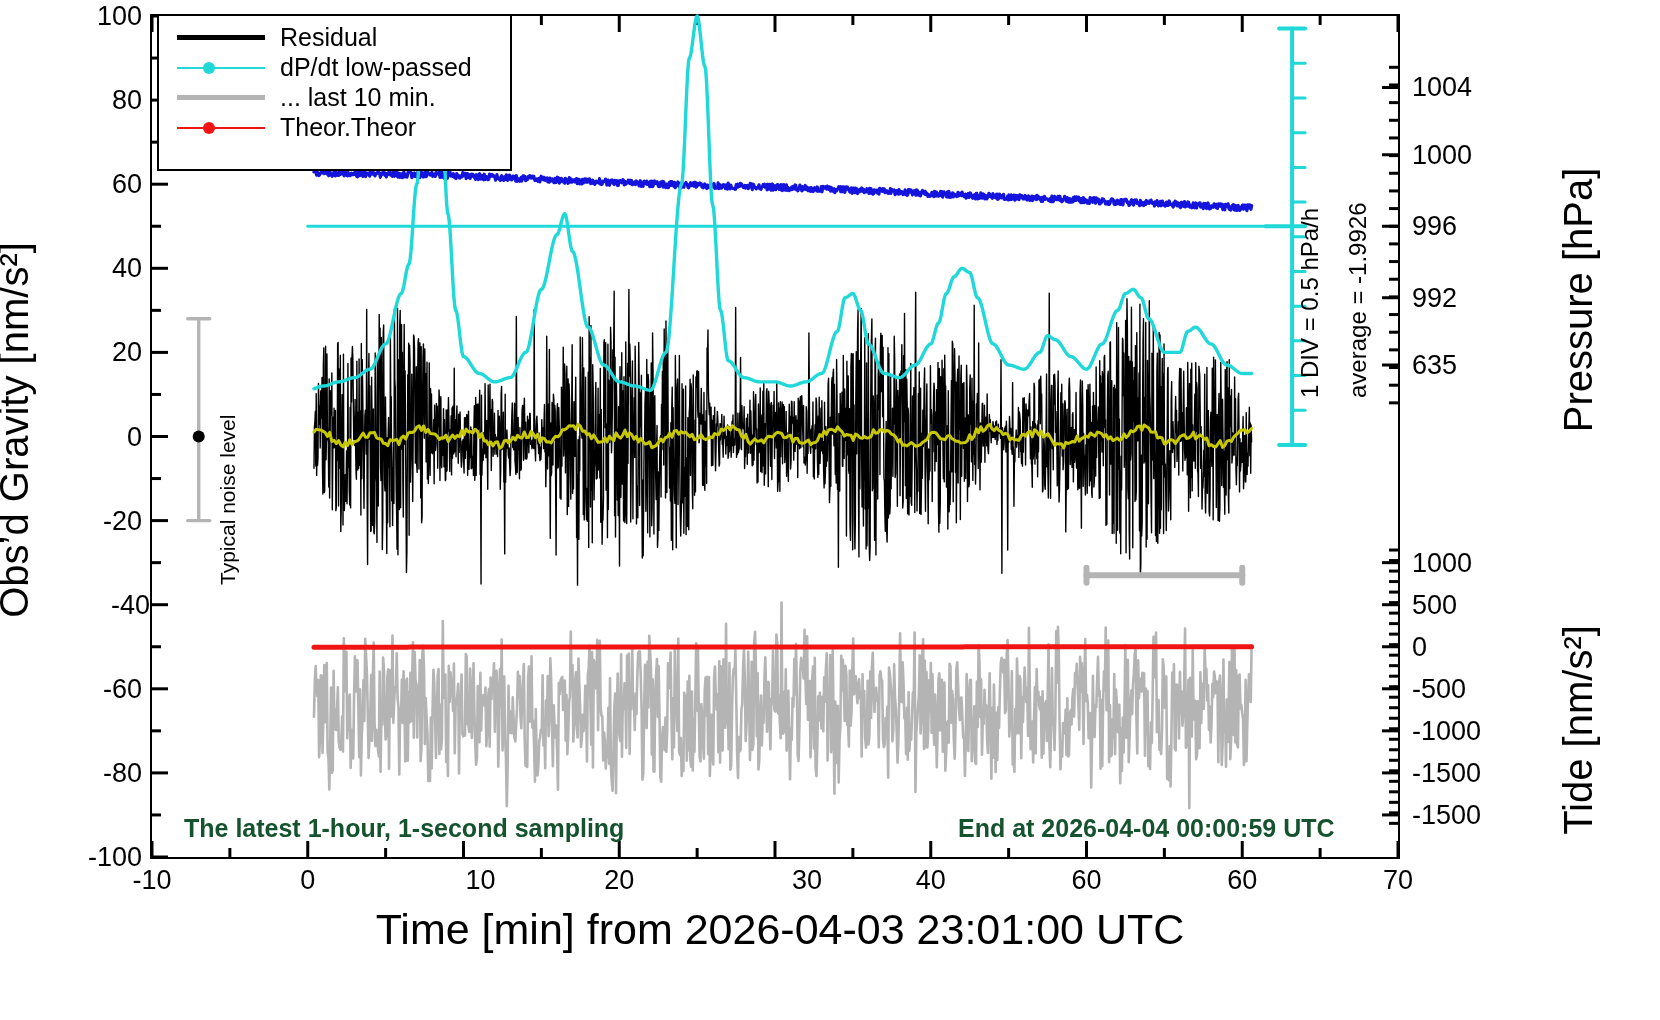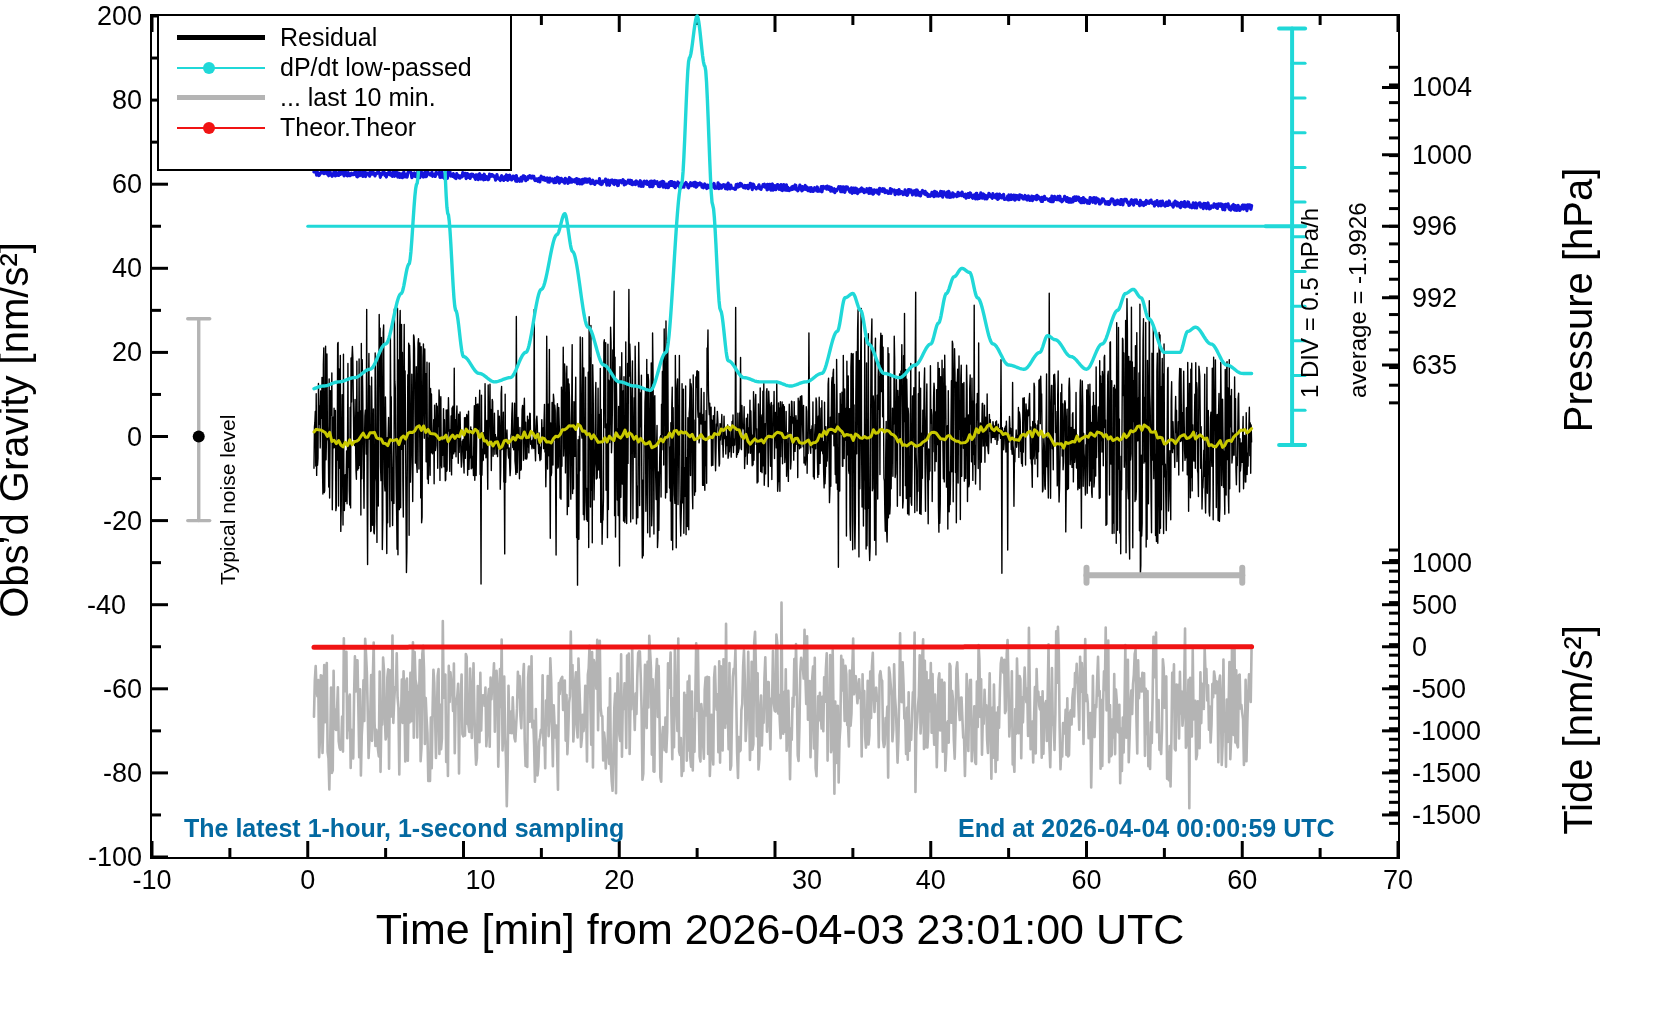--- a/index.html
+++ b/index.html
@@ -35,21 +35,21 @@
   .leg-row{display:flex;align-items:center;height:29px;margin-top:1px;}
   .leg-key{width:95px;flex:0 0 95px;display:flex;align-items:center;justify-content:center;
            position:relative;margin-left:14px;}
   .leg-line{width:88px;height:3px;background:#000;}
   .leg-line.thin{height:2px;}
   .leg-line.thick{height:5px;}
   .leg-dot{position:absolute;left:30px;width:12px;height:12px;border-radius:50%;}
   .leg-label{font-size:25px;color:#000;margin-left:12px;white-space:nowrap;}
 
   
-  .annot{position:absolute;font-size:25px;font-weight:bold;color:#0369a1;white-space:nowrap;}
+  .annot{position:absolute;font-size:25px;font-weight:bold;color:#14532d;white-space:nowrap;}
   #annot-left{left:184px;top:814px;}
   #annot-right{left:958px;top:814px;}
 
   .vannot{position:absolute;font-size:24px;color:#000;white-space:nowrap;
           transform-origin:0 0;transform:rotate(-90deg);}
   #vannot-div{left:1296px;top:398px;}
   #vannot-avg{left:1344px;top:398px;}
   #noise-label{position:absolute;left:216px;top:585px;font-size:21px;color:#000;
                white-space:nowrap;transform-origin:0 0;transform:rotate(-90deg);}
 </style>
@@ -204,28 +204,28 @@
         <path d="M161.98 155.93 L162.65 154.82 L163.32 154.24 L163.99 156.36 L164.66 159.01 L165.33 156.57 L166.00 156.67 L166.67 159.50 L167.34 159.19 L168.01 157.72 L168.68 157.32 L169.35 156.11 L170.02 156.89 L170.69 156.86 L171.36 154.54 L172.03 157.70 L172.70 154.58 L173.37 157.12 L174.04 154.51 L174.71 157.66 L175.38 158.08 L176.05 155.49 L176.72 159.78 L177.39 156.53 L178.06 155.62 L178.74 159.03 L179.41 158.34 L180.08 160.23 L180.75 157.83 L181.42 159.03 L182.09 155.06 L182.76 156.97 L183.43 159.96 L184.10 156.35 L184.77 159.28 L185.44 159.19 L186.11 157.03 L186.78 159.47 L187.45 154.56 L188.12 155.42 L188.79 158.31 L189.46 157.00 L190.13 157.02 L190.80 156.01 L191.47 158.28 L192.14 159.78 L192.81 157.75 L193.48 155.82 L194.15 158.78 L194.82 159.61 L195.49 159.91 L196.16 156.65 L196.83 158.52 L197.50 159.69 L198.17 159.70 L198.84 157.62 L199.51 157.22 L200.18 158.73 L200.85 158.71 L201.52 158.63 L202.19 157.00 L202.86 158.33 L203.53 154.61 L204.20 157.59 L204.87 160.74 L205.54 160.84 L206.21 156.74 L206.88 158.15 L207.55 159.69 L208.22 155.00 L208.89 157.82 L209.56 159.16 L210.23 157.26 L210.90 160.33 L211.58 155.47 L212.25 158.41 L212.92 154.97 L213.59 160.53 L214.26 158.15 L214.93 157.62 L215.60 157.17 L216.27 157.82 L216.94 158.67 L217.61 160.19 L218.28 155.01 L218.95 156.21 L219.62 158.08 L220.29 158.13 L220.96 155.74 L221.63 157.52 L222.30 157.13 L222.97 159.84 L223.64 158.06 L224.31 157.95 L224.98 156.75 L225.65 157.01 L226.32 155.17 L226.99 156.36 L227.66 157.41 L228.33 161.33 L229.00 157.73 L229.67 158.83 L230.34 157.97 L231.01 155.85 L231.68 157.77 L232.35 156.35 L233.02 159.43 L233.69 157.61 L234.36 161.05 L235.03 157.62 L235.70 158.60 L236.37 157.70 L237.04 155.50 L237.71 156.02 L238.38 159.01 L239.05 157.46 L239.72 159.00 L240.39 160.36 L241.06 155.75 L241.73 158.28 L242.40 160.30 L243.07 158.77 L243.74 156.38 L244.42 156.78 L245.09 156.62 L245.76 161.02 L246.43 159.70 L247.10 157.23 L247.77 161.37 L248.44 160.51 L249.11 157.89 L249.78 161.49 L250.45 161.63 L251.12 157.92 L251.79 156.06 L252.46 157.94 L253.13 160.87 L253.80 160.30 L254.47 158.44 L255.14 161.09 L255.81 156.89 L256.48 155.69 L257.15 155.87 L257.82 156.03 L258.49 155.86 L259.16 156.72 L259.83 161.58 L260.50 160.42 L261.17 157.78 L261.84 158.96 L262.51 156.96 L263.18 160.46 L263.85 160.50 L264.52 160.91 L265.19 160.90 L265.86 155.46 L266.53 158.54 L267.20 157.63 L267.87 161.62 L268.54 159.00 L269.21 155.54 L269.88 157.26 L270.55 159.29 L271.22 161.03 L271.89 157.22 L272.56 160.69 L273.23 156.11 L273.90 160.71 L274.57 160.31 L275.24 156.81 L275.91 156.04 L276.58 157.61 L277.26 158.14 L277.93 158.78 L278.60 159.12 L279.27 157.50 L279.94 156.16 L280.61 160.32 L281.28 158.94 L281.95 159.22 L282.62 158.28 L283.29 160.46 L283.96 156.51 L284.63 156.50 L285.30 157.91 L285.97 157.42 L286.64 158.10 L287.31 156.31 L287.98 161.41 L288.65 156.85 L289.32 161.20 L289.99 156.17 L290.66 161.09 L291.33 160.82 L292.00 161.96 L292.67 160.40 L293.34 157.16 L294.01 160.23 L294.68 159.79 L295.35 162.25 L296.02 156.21 L296.69 157.80 L297.36 158.21 L298.03 156.11 L298.70 160.04 L299.37 158.82 L300.04 159.53 L300.71 160.42 L301.38 157.64 L302.05 159.80 L302.72 161.83 L303.39 160.87 L304.06 162.49 L304.73 157.64 L305.40 159.05 L306.07 159.41 L306.74 159.76 L307.41 161.96 L308.08 162.09 L308.75 159.98 L309.42 160.19 L310.10 160.71 L310.77 156.63 L311.44 159.72 L312.11 158.90 L312.78 157.44 L313.45 157.46 L314.12 162.64 L314.79 161.27 L315.46 157.59 L316.13 158.17 L316.80 161.41 L317.47 159.20 L318.14 162.43 L318.81 158.48 L319.48 158.15 L320.15 160.24 L320.82 158.35 L321.49 159.19 L322.16 160.19 L322.83 162.07 L323.50 163.32 L324.17 158.76 L324.84 161.69 L325.51 159.07 L326.18 163.55 L326.85 158.44 L327.52 157.70 L328.19 158.80 L328.86 163.13 L329.53 162.46 L330.20 160.41 L330.87 159.38 L331.54 163.88 L332.21 158.23 L332.88 160.12 L333.55 163.44 L334.22 162.63 L334.89 160.76 L335.56 161.53 L336.23 163.72 L336.90 162.86 L337.57 158.08 L338.24 159.06 L338.91 160.35 L339.58 158.56 L340.25 158.48 L340.92 159.65 L341.59 160.66 L342.26 159.91 L342.94 160.65 L343.61 164.13 L344.28 161.53 L344.95 158.65 L345.62 162.38 L346.29 161.98 L346.96 163.04 L347.63 162.76 L348.30 164.56 L348.97 160.97 L349.64 159.67 L350.31 163.34 L350.98 162.93 L351.65 164.45 L352.32 160.95 L352.99 160.44 L353.66 163.38 L354.33 158.93 L355.00 159.64 L355.67 164.34 L356.34 159.68 L357.01 160.34 L357.68 159.09 L358.35 163.22 L359.02 162.78 L359.69 163.91 L360.36 162.09 L361.03 160.02 L361.70 160.97 L362.37 162.76 L363.04 160.37 L363.71 165.15 L364.38 159.67 L365.05 165.30 L365.72 162.63 L366.39 162.76 L367.06 164.51 L367.73 165.30 L368.40 164.76 L369.07 161.33 L369.74 165.08 L370.41 161.79 L371.08 159.92 L371.75 159.96 L372.42 162.61 L373.09 160.58 L373.76 164.70 L374.43 163.27 L375.10 163.51 L375.77 163.20 L376.45 160.39 L377.12 161.56 L377.79 159.77 L378.46 160.03 L379.13 162.12 L379.80 161.73 L380.47 160.26 L381.14 161.96 L381.81 160.32 L382.48 163.49 L383.15 164.55 L383.82 164.32 L384.49 163.00 L385.16 163.34 L385.83 165.24 L386.50 162.47 L387.17 162.29 L387.84 165.92 L388.51 162.15 L389.18 160.26 L389.85 162.09 L390.52 162.15 L391.19 163.76 L391.86 161.28 L392.53 162.89 L393.20 164.34 L393.87 162.36 L394.54 163.04 L395.21 161.90 L395.88 165.98 L396.55 162.68 L397.22 166.19 L397.89 162.04 L398.56 163.90 L399.23 164.98 L399.90 164.99 L400.57 162.99 L401.24 164.03 L401.91 166.72 L402.58 166.17 L403.25 162.49 L403.92 166.53 L404.59 162.78 L405.26 161.23 L405.93 163.17 L406.60 161.92 L407.27 167.04 L407.94 165.49 L408.61 165.75 L409.29 162.38 L409.96 163.03 L410.63 163.95 L411.30 165.96 L411.97 164.25 L412.64 167.22 L413.31 162.27 L413.98 164.52 L414.65 163.52 L415.32 164.35 L415.99 167.30 L416.66 166.42 L417.33 161.57 L418.00 164.72 L418.67 166.04 L419.34 163.07 L420.01 166.14 L420.68 164.81 L421.35 164.05 L422.02 165.08 L422.69 165.76 L423.36 163.50 L424.03 166.09 L424.70 162.53 L425.37 167.75 L426.04 163.32 L426.71 163.29 L427.38 165.62 L428.05 167.81 L428.72 167.29 L429.39 163.97 L430.06 167.88 L430.73 163.27 L431.40 166.87 L432.07 165.32 L432.74 162.76 L433.41 163.00 L434.08 166.21 L434.75 163.12 L435.42 166.16 L436.09 164.54 L436.76 165.92 L437.43 162.79 L438.10 164.42 L438.77 167.75 L439.44 167.05 L440.11 165.95 L440.78 164.21 L441.45 167.33 L442.13 166.06 L442.80 168.40 L443.47 166.17 L444.14 165.19 L444.81 166.51 L445.48 165.78 L446.15 166.09 L446.82 166.86 L447.49 162.66 L448.16 167.98 L448.83 166.33 L449.50 168.54 L450.17 168.09 L450.84 165.19 L451.51 165.83 L452.18 164.99 L452.85 165.42 L453.52 163.12 L454.19 164.81 L454.86 169.06 L455.53 167.15 L456.20 164.10 L456.87 168.29 L457.54 169.22 L458.21 165.87 L458.88 164.49 L459.55 164.84 L460.22 163.92 L460.89 167.01 L461.56 167.82 L462.23 168.49 L462.90 164.43 L463.57 167.51 L464.24 167.48 L464.91 164.74 L465.58 169.58 L466.25 169.52 L466.92 164.83 L467.59 165.31 L468.26 164.64 L468.93 165.09 L469.60 166.76 L470.27 165.11 L470.94 163.75 L471.61 165.14 L472.28 168.84 L472.95 165.33 L473.62 168.21 L474.29 167.67 L474.97 165.83 L475.64 166.18 L476.31 164.20 L476.98 166.89 L477.65 167.32 L478.32 164.19 L478.99 167.86 L479.66 164.52 L480.33 168.74 L481.00 167.84 L481.67 166.81 L482.34 168.13 L483.01 165.94 L483.68 168.55 L484.35 164.95 L485.02 166.28 L485.69 166.76 L486.36 166.23 L487.03 169.91 L487.70 169.32 L488.37 164.73 L489.04 170.37 L489.71 169.27 L490.38 170.06 L491.05 170.32 L491.72 165.65 L492.39 165.18 L493.06 166.65 L493.73 166.99 L494.40 168.05 L495.07 165.22 L495.74 168.32 L496.41 166.48 L497.08 167.96 L497.75 170.71 L498.42 165.35 L499.09 170.46 L499.76 165.17 L500.43 170.74 L501.10 169.94 L501.77 165.88 L502.44 164.82 L503.11 167.44 L503.78 167.53 L504.45 165.97 L505.12 165.65 L505.79 168.03 L506.46 170.41 L507.13 168.88 L507.81 170.51 L508.48 166.15 L509.15 165.80 L509.82 168.84 L510.49 165.34 L511.16 171.08 L511.83 165.89 L512.50 170.71 L513.17 169.13 L513.84 171.51 L514.51 168.13 L515.18 169.40 L515.85 171.63 L516.52 171.46 L517.19 166.70 L517.86 167.83 L518.53 165.60 L519.20 169.37 L519.87 165.50 L520.54 166.78 L521.21 169.05 L521.88 170.33 L522.55 166.45 L523.22 171.75 L523.89 169.95 L524.56 168.95 L525.23 168.56 L525.90 165.97 L526.57 169.59 L527.24 170.72 L527.91 167.39 L528.58 167.28 L529.25 171.78 L529.92 167.23 L530.59 168.15 L531.26 169.73 L531.93 171.21 L532.60 167.77 L533.27 167.57 L533.94 166.53 L534.61 167.91 L535.28 168.19 L535.95 171.20 L536.62 171.80 L537.29 169.58 L537.96 168.66 L538.63 166.67 L539.30 169.68 L539.97 167.72 L540.65 168.72 L541.32 166.89 L541.99 170.16 L542.66 166.26 L543.33 166.28 L544.00 171.21 L544.67 170.77 L545.34 169.46 L546.01 167.44 L546.68 167.91 L547.35 168.77 L548.02 166.97 L548.69 167.77 L549.36 167.93 L550.03 171.23 L550.70 171.01 L551.37 171.83 L552.04 169.48 L552.71 167.97 L553.38 170.04 L554.05 170.56 L554.72 172.48 L555.39 169.19 L556.06 170.73 L556.73 171.67 L557.40 171.05 L558.07 168.65 L558.74 170.28 L559.41 168.05 L560.08 170.45 L560.75 169.04 L561.42 171.15 L562.09 167.46 L562.76 172.30 L563.43 171.29 L564.10 171.79 L564.77 172.18 L565.44 171.54 L566.11 166.83 L566.78 172.66 L567.45 171.45 L568.12 168.80 L568.79 169.95 L569.46 172.23 L570.13 171.13 L570.80 168.89 L571.47 168.58 L572.14 170.21 L572.81 169.09 L573.49 172.61 L574.16 172.59 L574.83 168.54 L575.50 173.07 L576.17 167.11 L576.84 171.62 L577.51 171.40 L578.18 172.82 L578.85 169.16 L579.52 172.09 L580.19 171.80 L580.86 172.46 L581.53 172.26 L582.20 172.62 L582.87 173.30 L583.54 173.20 L584.21 168.51 L584.88 168.95 L585.55 168.08 L586.22 171.03 L586.89 168.75 L587.56 170.29 L588.23 167.33 L588.90 169.98 L589.57 167.93 L590.24 170.01 L590.91 170.42 L591.58 171.63 L592.25 171.62 L592.92 169.47 L593.59 172.06 L594.26 169.69 L594.93 170.80 L595.60 169.35 L596.27 172.60 L596.94 170.18 L597.61 171.13 L598.28 167.32 L598.95 167.82 L599.62 168.59 L600.29 173.56 L600.96 168.14 L601.63 168.59 L602.30 170.55 L602.97 171.45 L603.64 172.19 L604.31 172.83 L604.98 171.50 L605.65 171.19 L606.33 170.64 L607.00 168.78 L607.67 172.70 L608.34 172.46 L609.01 173.42 L609.68 170.86 L610.35 170.94 L611.02 168.69 L611.69 168.63 L612.36 168.27 L613.03 171.14 L613.70 169.93 L614.37 168.96 L615.04 173.91 L615.71 168.32 L616.38 173.21 L617.05 171.25 L617.72 168.42 L618.39 170.49 L619.06 174.16 L619.73 168.93 L620.40 167.96 L621.07 174.22 L621.74 173.06 L622.41 172.84 L623.08 169.69 L623.75 173.75 L624.42 171.60 L625.09 168.86 L625.76 168.65 L626.43 169.05 L627.10 173.29 L627.77 172.62 L628.44 173.52 L629.11 168.69 L629.78 174.32 L630.45 174.56 L631.12 172.37 L631.79 168.63 L632.46 173.84 L633.13 169.98 L633.80 174.17 L634.47 168.85 L635.14 174.31 L635.81 171.35 L636.48 173.35 L637.15 174.53 L637.82 172.75 L638.49 173.92 L639.17 172.58 L639.84 170.84 L640.51 173.40 L641.18 170.31 L641.85 170.92 L642.52 172.89 L643.19 168.98 L643.86 169.42 L644.53 173.84 L645.20 172.58 L645.87 174.74 L646.54 173.57 L647.21 173.05 L647.88 169.01 L648.55 170.99 L649.22 173.15 L649.89 174.85 L650.56 170.64 L651.23 173.88 L651.90 172.44 L652.57 171.26 L653.24 169.52 L653.91 173.49 L654.58 170.71 L655.25 173.70 L655.92 174.63 L656.59 174.75 L657.26 171.81 L657.93 174.99 L658.60 175.28 L659.27 171.64 L659.94 174.79 L660.61 175.41 L661.28 175.32 L661.95 173.66 L662.62 171.69 L663.29 173.04 L663.96 172.17 L664.63 174.79 L665.30 170.98 L665.97 175.35 L666.64 174.04 L667.31 174.50 L667.98 175.16 L668.65 173.47 L669.32 170.54 L669.99 175.77 L670.66 172.04 L671.33 170.47 L672.01 172.08 L672.68 171.92 L673.35 172.20 L674.02 170.59 L674.69 173.15 L675.36 170.15 L676.03 172.39 L676.70 173.44 L677.37 170.90 L678.04 172.08 L678.71 175.22 L679.38 171.47 L680.05 172.79 L680.72 175.17 L681.39 173.18 L682.06 172.73 L682.73 176.56 L683.40 175.03 L684.07 173.78 L684.74 174.69 L685.41 173.05 L686.08 172.58 L686.75 170.70 L687.42 171.06 L688.09 170.70 L688.76 175.73 L689.43 172.45 L690.10 170.87 L690.77 175.73 L691.44 170.89 L692.11 171.22 L692.78 176.31 L693.45 174.13 L694.12 170.91 L694.79 173.12 L695.46 171.11 L696.13 172.41 L696.80 172.65 L697.47 175.42 L698.14 176.13 L698.81 176.02 L699.48 171.89 L700.15 177.40 L700.82 175.15 L701.49 172.05 L702.16 172.86 L702.83 176.67 L703.50 172.14 L704.17 174.65 L704.85 172.82 L705.52 177.58 L706.19 173.83 L706.86 176.06 L707.53 175.89 L708.20 173.09 L708.87 172.71 L709.54 172.00 L710.21 175.30 L710.88 174.02 L711.55 173.24 L712.22 176.69 L712.89 174.22 L713.56 174.50 L714.23 175.91 L714.90 172.70 L715.57 174.79 L716.24 174.81 L716.91 177.40 L717.58 172.29 L718.25 177.16 L718.92 172.65 L719.59 174.14 L720.26 174.75 L720.93 178.11 L721.60 177.63 L722.27 173.84 L722.94 174.40 L723.61 176.20 L724.28 175.82 L724.95 174.09 L725.62 177.09 L726.29 176.45 L726.96 178.11 L727.63 172.25 L728.30 174.93 L728.97 172.92 L729.64 175.07 L730.31 175.38 L730.98 172.68 L731.65 174.72 L732.32 173.00 L732.99 176.63 L733.66 174.52 L734.33 175.10 L735.00 174.91 L735.67 177.13 L736.34 177.40 L737.01 176.36 L737.68 177.15 L738.36 172.70 L739.03 177.32 L739.70 173.41 L740.37 174.55 L741.04 174.70 L741.71 174.97 L742.38 174.04 L743.05 178.63 L743.72 174.99 L744.39 177.53 L745.06 174.51 L745.73 175.64 L746.40 178.10 L747.07 173.51 L747.74 177.88 L748.41 176.99 L749.08 175.59 L749.75 175.50 L750.42 177.02 L751.09 178.59 L751.76 176.41 L752.43 178.04 L753.10 173.82 L753.77 178.56 L754.44 177.77 L755.11 179.29 L755.78 178.59 L756.45 173.71 L757.12 174.33 L757.79 173.68 L758.46 176.21 L759.13 174.03 L759.80 175.60 L760.47 178.91 L761.14 176.26 L761.81 177.69 L762.48 174.72 L763.15 176.22 L763.82 179.19 L764.49 173.97 L765.16 174.11 L765.83 175.48 L766.50 179.09 L767.17 176.74 L767.84 176.51 L768.51 179.89 L769.18 176.87 L769.85 176.13 L770.52 174.39 L771.20 176.83 L771.87 176.21 L772.54 178.02 L773.21 175.41 L773.88 178.69 L774.55 177.04 L775.22 178.10 L775.89 180.41 L776.56 178.48 L777.23 180.16 L777.90 180.29 L778.57 179.91 L779.24 179.63 L779.91 176.44 L780.58 178.57 L781.25 177.03 L781.92 180.63 L782.59 175.30 L783.26 177.44 L783.93 179.74 L784.60 176.05 L785.27 179.90 L785.94 179.67 L786.61 180.10 L787.28 177.70 L787.95 179.18 L788.62 175.41 L789.29 179.86 L789.96 175.57 L790.63 181.12 L791.30 177.91 L791.97 175.86 L792.64 177.64 L793.31 177.50 L793.98 179.23 L794.65 180.78 L795.32 176.01 L795.99 181.11 L796.66 175.34 L797.33 176.61 L798.00 181.43 L798.67 178.61 L799.34 181.00 L800.01 180.44 L800.68 176.86 L801.35 180.83 L802.02 179.17 L802.69 178.26 L803.36 179.42 L804.04 179.10 L804.71 180.58 L805.38 178.74 L806.05 176.26 L806.72 179.82 L807.39 177.36 L808.06 177.34 L808.73 177.30 L809.40 179.61 L810.07 176.00 L810.74 178.69 L811.41 178.65 L812.08 180.66 L812.75 178.43 L813.42 178.12 L814.09 182.18 L814.76 181.17 L815.43 180.16 L816.10 177.53 L816.77 181.44 L817.44 180.54 L818.11 176.87 L818.78 177.46 L819.45 180.60 L820.12 181.44 L820.79 182.28 L821.46 179.79 L822.13 178.84 L822.80 181.37 L823.47 182.77 L824.14 177.44 L824.81 177.38 L825.48 182.84 L826.15 179.41 L826.82 181.28 L827.49 182.36 L828.16 180.35 L828.83 176.81 L829.50 181.85 L830.17 182.17 L830.84 181.47 L831.51 177.98 L832.18 181.21 L832.85 182.73 L833.52 179.31 L834.19 180.16 L834.86 182.95 L835.53 181.42 L836.20 180.98 L836.88 177.40 L837.55 178.17 L838.22 179.21 L838.89 180.93 L839.56 180.33 L840.23 182.37 L840.90 177.69 L841.57 180.67 L842.24 180.22 L842.91 181.42 L843.58 181.74 L844.25 178.29 L844.92 178.19 L845.59 183.39 L846.26 182.97 L846.93 182.22 L847.60 178.15 L848.27 180.87 L848.94 179.47 L849.61 181.86 L850.28 179.30 L850.95 179.55 L851.62 178.34 L852.29 183.34 L852.96 183.40 L853.63 182.79 L854.30 183.14 L854.97 183.01 L855.64 180.14 L856.31 183.91 L856.98 178.98 L857.65 183.71 L858.32 179.31 L858.99 178.97 L859.66 183.40 L860.33 180.23 L861.00 180.79 L861.67 179.10 L862.34 183.64 L863.01 184.13 L863.68 179.27 L864.35 181.70 L865.02 182.85 L865.69 179.71 L866.36 179.83 L867.03 183.58 L867.70 178.94 L868.37 179.06 L869.04 179.64 L869.72 179.51 L870.39 182.05 L871.06 182.89 L871.73 183.04 L872.40 182.03 L873.07 179.48 L873.74 180.24 L874.41 183.32 L875.08 183.95 L875.75 182.35 L876.42 179.97 L877.09 181.76 L877.76 184.48 L878.43 184.06 L879.10 183.17 L879.77 180.17 L880.44 184.56 L881.11 180.56 L881.78 180.82 L882.45 182.90 L883.12 181.13 L883.79 180.31 L884.46 183.66 L885.13 179.26 L885.80 182.27 L886.47 180.45 L887.14 182.46 L887.81 183.34 L888.48 181.82 L889.15 185.26 L889.82 181.35 L890.49 185.40 L891.16 181.38 L891.83 183.52 L892.50 180.27 L893.17 183.36 L893.84 182.62 L894.51 182.99 L895.18 182.89 L895.85 183.24 L896.52 184.33 L897.19 183.90 L897.86 185.13 L898.53 182.39 L899.20 185.65 L899.87 180.13 L900.54 185.72 L901.21 185.57 L901.88 182.95 L902.56 180.42 L903.23 183.42 L903.90 182.13 L904.57 183.72 L905.24 183.77 L905.91 180.45 L906.58 181.94 L907.25 183.92 L907.92 180.21 L908.59 184.87 L909.26 184.66 L909.93 185.75 L910.60 183.59 L911.27 184.34 L911.94 183.03 L912.61 180.33 L913.28 181.53 L913.95 181.74 L914.62 185.37 L915.29 181.68 L915.96 182.61 L916.63 186.12 L917.30 184.25 L917.97 182.68 L918.64 186.11 L919.31 183.36 L919.98 186.03 L920.65 185.96 L921.32 181.73 L921.99 184.98 L922.66 180.89 L923.33 183.28 L924.00 184.34 L924.67 180.76 L925.34 183.73 L926.01 182.84 L926.68 181.22 L927.35 185.06 L928.02 184.59 L928.69 186.52 L929.36 182.56 L930.03 186.74 L930.70 186.35 L931.37 181.65 L932.04 186.63 L932.71 183.19 L933.38 184.10 L934.05 185.10 L934.72 184.29 L935.40 187.11 L936.07 185.01 L936.74 186.55 L937.41 187.42 L938.08 181.57 L938.75 183.06 L939.42 183.23 L940.09 182.16 L940.76 186.32 L941.43 184.41 L942.10 181.59 L942.77 184.05 L943.44 187.22 L944.11 181.92 L944.78 184.52 L945.45 185.44 L946.12 182.98 L946.79 183.93 L947.46 187.91 L948.13 187.93 L948.80 186.06 L949.47 186.57 L950.14 182.97 L950.81 182.94 L951.48 183.27 L952.15 185.19 L952.82 185.11 L953.49 187.91 L954.16 185.83 L954.83 186.53 L955.50 188.03 L956.17 185.59 L956.84 188.43 L957.51 188.20 L958.18 186.58 L958.85 184.08 L959.52 182.98 L960.19 184.68 L960.86 183.12 L961.53 185.28 L962.20 188.26 L962.87 188.54 L963.54 185.15 L964.21 188.10 L964.88 185.93 L965.55 184.13 L966.22 187.78 L966.89 187.22 L967.56 185.70 L968.24 188.48 L968.91 183.54 L969.58 183.68 L970.25 187.35 L970.92 188.75 L971.59 183.78 L972.26 183.71 L972.93 183.26 L973.60 184.03 L974.27 183.46 L974.94 186.19 L975.61 186.85 L976.28 186.31 L976.95 189.35 L977.62 189.06 L978.29 187.99 L978.96 184.70 L979.63 183.72 L980.30 186.49 L980.97 187.61 L981.64 189.06 L982.31 184.30 L982.98 183.98 L983.65 184.36 L984.32 183.90 L984.99 187.36 L985.66 187.53 L986.33 186.59 L987.00 187.54 L987.67 189.66 L988.34 184.42 L989.01 188.89 L989.68 187.41 L990.35 186.36 L991.02 188.58 L991.69 189.46 L992.36 187.49 L993.03 185.97 L993.70 188.39 L994.37 184.49 L995.04 186.18 L995.71 187.01 L996.38 186.30 L997.05 187.37 L997.72 184.82 L998.39 185.66 L999.06 184.09 L999.73 186.90 L1000.40 187.17 L1001.08 187.47 L1001.75 186.53 L1002.42 190.03 L1003.09 185.99 L1003.76 188.42 L1004.43 187.42 L1005.10 184.51 L1005.77 188.49 L1006.44 189.74 L1007.11 188.85 L1007.78 189.03 L1008.45 185.33 L1009.12 189.78 L1009.79 189.30 L1010.46 185.13 L1011.13 187.37 L1011.80 189.03 L1012.47 188.10 L1013.14 190.18 L1013.81 187.79 L1014.48 186.08 L1015.15 189.35 L1015.82 186.56 L1016.49 189.25 L1017.16 184.96 L1017.83 186.52 L1018.50 188.63 L1019.17 188.65 L1019.84 188.59 L1020.51 189.68 L1021.18 190.96 L1021.85 186.51 L1022.52 189.10 L1023.19 185.05 L1023.86 187.81 L1024.53 185.99 L1025.20 189.88 L1025.87 186.76 L1026.54 187.34 L1027.21 188.88 L1027.88 191.15 L1028.55 191.53 L1029.22 186.41 L1029.89 188.03 L1030.56 189.74 L1031.23 186.61 L1031.90 190.39 L1032.57 185.70 L1033.24 191.01 L1033.92 189.12 L1034.59 190.19 L1035.26 190.09 L1035.93 185.97 L1036.60 186.24 L1037.27 190.48 L1037.94 191.10 L1038.61 189.26 L1039.28 190.93 L1039.95 191.76 L1040.62 190.50 L1041.29 186.85 L1041.96 191.23 L1042.63 191.78 L1043.30 189.80 L1043.97 187.00 L1044.64 191.99 L1045.31 188.06 L1045.98 189.02 L1046.65 188.65 L1047.32 187.11 L1047.99 186.85 L1048.66 191.11 L1049.33 188.25 L1050.00 188.47 L1050.67 190.95 L1051.34 192.53 L1052.01 187.30 L1052.68 190.71 L1053.35 187.51 L1054.02 189.56 L1054.69 192.55 L1055.36 188.63 L1056.03 186.95 L1056.70 190.40 L1057.37 192.89 L1058.04 192.38 L1058.71 192.34 L1059.38 189.76 L1060.05 190.32 L1060.72 190.33 L1061.39 191.28 L1062.06 187.88 L1062.73 190.07 L1063.40 190.75 L1064.07 191.59 L1064.74 188.29 L1065.41 192.49 L1066.08 188.03 L1066.76 187.89 L1067.43 190.15 L1068.10 189.68 L1068.77 187.81 L1069.44 190.62 L1070.11 188.34 L1070.78 193.59 L1071.45 190.47 L1072.12 189.00 L1072.79 193.89 L1073.46 188.34 L1074.13 188.23 L1074.80 188.79 L1075.47 190.28 L1076.14 187.89 L1076.81 192.24 L1077.48 193.29 L1078.15 192.62 L1078.82 194.02 L1079.49 190.39 L1080.16 189.52 L1080.83 189.72 L1081.50 188.54 L1082.17 193.83 L1082.84 194.15 L1083.51 189.57 L1084.18 191.21 L1084.85 194.48 L1085.52 190.97 L1086.19 189.38 L1086.86 192.45 L1087.53 194.44 L1088.20 193.91 L1088.87 192.78 L1089.54 190.89 L1090.21 189.55 L1090.88 189.00 L1091.55 193.16 L1092.22 192.19 L1092.89 189.04 L1093.56 192.16 L1094.23 192.27 L1094.90 194.67 L1095.57 188.89 L1096.24 192.18 L1096.91 188.78 L1097.58 190.74 L1098.25 189.09 L1098.92 193.27 L1099.60 189.59" fill="none" stroke="#1414dc" stroke-width="3.2" stroke-linejoin="round" stroke-linecap="round"></path>
         <path d="M161.98 372.76 L162.76 372.46 L163.54 372.14 L164.33 371.82 L165.11 371.52 L165.89 371.22 L166.67 370.94 L167.45 370.69 L168.24 370.47 L169.02 370.29 L169.80 370.15 L170.58 370.07 L171.36 370.04 L172.15 370.01 L172.93 369.92 L173.71 369.77 L174.49 369.59 L175.27 369.37 L176.06 369.11 L176.84 368.83 L177.62 368.53 L178.40 368.22 L179.18 367.91 L179.97 367.59 L180.75 367.28 L181.53 366.99 L182.31 366.71 L183.09 366.47 L183.88 366.25 L184.66 366.07 L185.44 365.94 L186.22 365.86 L187.00 365.83 L187.79 365.80 L188.57 365.70 L189.35 365.56 L190.13 365.37 L190.91 365.14 L191.70 364.88 L192.48 364.60 L193.26 364.30 L194.04 363.99 L194.82 363.68 L195.61 363.36 L196.39 363.05 L197.17 362.76 L197.95 362.49 L198.73 362.24 L199.52 362.03 L200.30 361.85 L201.08 361.73 L201.86 361.65 L202.64 361.63 L203.43 361.54 L204.21 361.34 L204.99 361.04 L205.77 360.66 L206.55 360.20 L207.34 359.68 L208.12 359.12 L208.90 358.52 L209.68 357.89 L210.46 357.26 L211.25 356.63 L212.03 356.02 L212.81 355.44 L213.59 354.89 L214.37 354.40 L215.16 353.98 L215.94 353.64 L216.72 353.39 L217.50 353.25 L218.28 353.20 L219.07 352.91 L219.85 352.29 L220.63 351.37 L221.41 350.20 L222.19 348.81 L222.98 347.25 L223.76 345.54 L224.54 343.73 L225.32 341.86 L226.10 339.96 L226.89 338.07 L227.67 336.24 L228.45 334.50 L229.23 332.88 L230.01 331.43 L230.80 330.19 L231.58 329.18 L232.36 328.46 L233.14 328.06 L233.92 327.94 L234.71 327.29 L235.49 326.00 L236.27 324.12 L237.05 321.74 L237.83 318.93 L238.62 315.77 L239.40 312.33 L240.18 308.70 L240.96 304.95 L241.74 301.15 L242.53 297.39 L243.31 293.73 L244.09 290.26 L244.87 287.05 L245.65 284.19 L246.44 281.73 L247.22 279.77 L248.00 278.38 L248.78 277.64 L249.56 277.34 L250.35 275.81 L251.13 273.01 L251.91 269.32 L252.69 265.08 L253.47 260.67 L254.26 256.42 L255.04 252.71 L255.82 249.88 L256.60 248.30 L257.38 247.50 L258.17 243.16 L258.95 235.46 L259.73 225.35 L260.51 213.82 L261.29 201.82 L262.08 190.34 L262.86 180.34 L263.64 172.80 L264.42 168.68 L265.20 167.28 L265.99 161.37 L266.77 151.07 L267.55 137.67 L268.33 122.45 L269.11 106.67 L269.90 91.62 L270.68 78.57 L271.46 68.80 L272.24 63.60 L273.02 62.44 L273.81 58.77 L274.59 52.50 L275.37 44.40 L276.15 35.23 L276.93 25.77 L277.72 16.77 L278.50 9.01 L279.28 3.25 L280.06 0.25 L280.84 0.68 L281.63 4.22 L282.41 10.16 L283.19 17.77 L283.97 26.35 L284.75 35.18 L285.54 43.55 L286.32 50.73 L287.10 56.01 L287.88 58.68 L288.66 60.68 L289.45 69.30 L290.23 83.49 L291.01 101.57 L291.79 121.85 L292.57 142.65 L293.36 162.28 L294.14 179.06 L294.92 191.29 L295.70 197.30 L296.48 199.06 L297.27 205.25 L298.05 215.27 L298.83 227.96 L299.61 242.14 L300.39 256.62 L301.18 270.25 L301.96 281.83 L302.74 290.20 L303.52 294.18 L304.30 295.11 L305.09 298.16 L305.87 303.02 L306.65 309.13 L307.43 315.92 L308.21 322.84 L309.00 329.33 L309.78 334.82 L310.56 338.74 L311.34 340.55 L312.12 340.68 L312.91 340.99 L313.69 341.51 L314.47 342.21 L315.25 343.06 L316.03 344.05 L316.82 345.15 L317.60 346.32 L318.38 347.55 L319.16 348.81 L319.94 350.08 L320.73 351.32 L321.51 352.51 L322.29 353.64 L323.07 354.66 L323.85 355.56 L324.64 356.32 L325.42 356.89 L326.20 357.27 L326.98 357.42 L327.76 357.47 L328.55 357.64 L329.33 357.90 L330.11 358.26 L330.89 358.69 L331.67 359.19 L332.46 359.74 L333.24 360.33 L334.02 360.95 L334.80 361.58 L335.58 362.21 L336.37 362.83 L337.15 363.43 L337.93 363.99 L338.71 364.49 L339.49 364.94 L340.28 365.31 L341.06 365.59 L341.84 365.77 L342.62 365.83 L343.40 365.81 L344.19 365.72 L344.97 365.58 L345.75 365.40 L346.53 365.18 L347.31 364.93 L348.10 364.65 L348.88 364.36 L349.66 364.05 L350.44 363.73 L351.22 363.42 L352.01 363.11 L352.79 362.81 L353.57 362.53 L354.35 362.28 L355.13 362.06 L355.92 361.88 L356.70 361.74 L357.48 361.66 L358.26 361.63 L359.04 361.43 L359.83 360.89 L360.61 360.04 L361.39 358.93 L362.17 357.59 L362.95 356.07 L363.74 354.39 L364.52 352.60 L365.30 350.74 L366.08 348.85 L366.86 346.96 L367.65 345.11 L368.43 343.34 L369.21 341.68 L369.99 340.19 L370.77 338.89 L371.56 337.82 L372.34 337.03 L373.12 336.54 L373.90 336.39 L374.68 335.81 L375.47 334.39 L376.25 332.22 L377.03 329.39 L377.81 326.00 L378.59 322.15 L379.38 317.94 L380.16 313.45 L380.94 308.79 L381.72 304.05 L382.50 299.33 L383.29 294.71 L384.07 290.31 L384.85 286.21 L385.63 282.51 L386.41 279.30 L387.20 276.69 L387.98 274.76 L388.76 273.61 L389.54 273.31 L390.32 272.74 L391.11 271.45 L391.89 269.52 L392.67 267.02 L393.45 264.05 L394.23 260.69 L395.02 257.01 L395.80 253.11 L396.58 249.06 L397.36 244.95 L398.14 240.86 L398.93 236.87 L399.71 233.07 L400.49 229.54 L401.27 226.37 L402.05 223.63 L402.84 221.41 L403.62 219.79 L404.40 218.86 L405.18 218.61 L405.96 217.68 L406.75 215.82 L407.53 213.28 L408.31 210.30 L409.09 207.15 L409.87 204.08 L410.66 201.34 L411.44 199.20 L412.22 197.90 L413.00 197.76 L413.78 199.50 L414.57 202.91 L415.35 207.54 L416.13 212.92 L416.91 218.59 L417.69 224.11 L418.48 228.99 L419.26 232.80 L420.04 235.06 L420.82 235.56 L421.60 236.52 L422.39 238.46 L423.17 241.28 L423.95 244.85 L424.73 249.06 L425.51 253.80 L426.30 258.95 L427.08 264.40 L427.86 270.02 L428.64 275.72 L429.42 281.37 L430.21 286.85 L430.99 292.06 L431.77 296.87 L432.55 301.17 L433.33 304.85 L434.12 307.80 L434.90 309.89 L435.68 311.01 L436.46 311.23 L437.24 311.75 L438.03 312.76 L438.81 314.20 L439.59 316.02 L440.37 318.15 L441.15 320.54 L441.94 323.13 L442.72 325.86 L443.50 328.68 L444.28 331.53 L445.06 334.34 L445.85 337.08 L446.63 339.67 L447.41 342.05 L448.19 344.18 L448.97 345.99 L449.76 347.43 L450.54 348.44 L451.32 348.96 L452.10 349.05 L452.88 349.30 L453.67 349.77 L454.45 350.42 L455.23 351.24 L456.01 352.20 L456.79 353.27 L457.58 354.43 L458.36 355.65 L459.14 356.90 L459.92 358.17 L460.70 359.42 L461.49 360.63 L462.27 361.77 L463.05 362.82 L463.83 363.76 L464.61 364.55 L465.40 365.18 L466.18 365.61 L466.96 365.82 L467.74 365.85 L468.52 365.91 L469.31 366.04 L470.09 366.20 L470.87 366.41 L471.65 366.65 L472.43 366.92 L473.22 367.21 L474.00 367.52 L474.78 367.83 L475.56 368.15 L476.34 368.46 L477.12 368.76 L477.91 369.05 L478.69 369.31 L479.47 369.54 L480.25 369.73 L481.03 369.89 L481.82 369.99 L482.60 370.04 L483.38 370.06 L484.16 370.13 L484.94 370.25 L485.73 370.42 L486.51 370.63 L487.29 370.88 L488.07 371.15 L488.85 371.44 L489.64 371.75 L490.42 372.06 L491.20 372.38 L491.98 372.69 L492.76 372.99 L493.55 373.27 L494.33 373.53 L495.11 373.76 L495.89 373.95 L496.67 374.10 L497.46 374.20 L498.24 374.24 L499.02 374.07 L499.80 373.38 L500.58 372.22 L501.37 370.65 L502.15 368.72 L502.93 366.50 L503.71 364.04 L504.49 361.39 L505.28 358.63 L506.06 355.79 L506.84 352.95 L507.62 350.15 L508.40 347.46 L509.19 344.93 L509.97 342.62 L510.75 340.59 L511.53 338.90 L512.31 337.60 L513.10 336.75 L513.88 336.40 L514.66 335.45 L515.44 332.20 L516.22 326.88 L517.01 319.76 L517.79 311.08 L518.57 301.11 L519.35 290.09 L520.13 278.28 L520.92 265.94 L521.70 253.33 L522.48 240.70 L523.26 228.30 L524.04 216.39 L524.83 205.22 L525.61 195.06 L526.39 186.15 L527.17 178.76 L527.95 173.13 L528.74 169.53 L529.52 168.20 L530.30 164.91 L531.08 155.46 L531.86 141.39 L532.65 124.22 L533.43 105.49 L534.21 86.73 L534.99 69.47 L535.77 55.25 L536.56 45.60 L537.34 42.05 L538.12 40.86 L538.90 37.64 L539.68 32.89 L540.47 27.14 L541.25 20.88 L542.03 14.64 L542.81 8.92 L543.59 4.23 L544.38 1.09 L545.16 0.00 L545.94 1.55 L546.72 5.50 L547.50 11.26 L548.29 18.20 L549.07 25.72 L549.85 33.19 L550.63 40.02 L551.41 45.58 L552.20 49.26 L552.98 50.49 L553.76 55.04 L554.54 66.16 L555.32 82.15 L556.11 101.35 L556.89 122.05 L557.67 142.57 L558.45 161.23 L559.23 176.34 L560.02 186.21 L560.80 189.28 L561.58 192.95 L562.36 201.56 L563.14 213.80 L563.93 228.41 L564.71 244.11 L565.49 259.63 L566.27 273.68 L567.05 284.98 L567.84 292.27 L568.62 294.39 L569.40 296.27 L570.18 300.48 L570.96 306.42 L571.75 313.47 L572.53 321.01 L573.31 328.44 L574.09 335.14 L574.87 340.50 L575.66 343.91 L576.44 344.82 L577.22 344.99 L578.00 345.38 L578.78 345.98 L579.57 346.75 L580.35 347.66 L581.13 348.70 L581.91 349.83 L582.69 351.03 L583.48 352.27 L584.26 353.54 L585.04 354.80 L585.82 356.02 L586.60 357.19 L587.39 358.28 L588.17 359.26 L588.95 360.10 L589.73 360.78 L590.51 361.28 L591.30 361.57 L592.08 361.63 L592.86 361.68 L593.64 361.78 L594.42 361.94 L595.21 362.13 L595.99 362.36 L596.77 362.62 L597.55 362.91 L598.33 363.21 L599.12 363.52 L599.90 363.84 L600.68 364.15 L601.46 364.46 L602.24 364.75 L603.03 365.02 L603.81 365.26 L604.59 365.47 L605.37 365.64 L606.15 365.76 L606.94 365.82 L607.72 365.84 L608.50 365.84 L609.28 365.84 L610.06 365.84 L610.85 365.84 L611.63 365.84 L612.41 365.84 L613.19 365.84 L613.97 365.84 L614.76 365.84 L615.54 365.84 L616.32 365.84 L617.10 365.84 L617.88 365.84 L618.67 365.84 L619.45 365.84 L620.23 365.84 L621.01 365.84 L621.79 365.84 L622.58 365.84 L623.36 365.84 L624.14 365.90 L624.92 366.01 L625.70 366.17 L626.49 366.37 L627.27 366.61 L628.05 366.87 L628.83 367.16 L629.61 367.47 L630.40 367.78 L631.18 368.10 L631.96 368.41 L632.74 368.71 L633.52 369.00 L634.31 369.27 L635.09 369.50 L635.87 369.70 L636.65 369.86 L637.43 369.98 L638.22 370.03 L639.00 370.03 L639.78 369.97 L640.56 369.85 L641.34 369.69 L642.13 369.48 L642.91 369.24 L643.69 368.98 L644.47 368.69 L645.25 368.38 L646.04 368.07 L646.82 367.75 L647.60 367.44 L648.38 367.14 L649.16 366.85 L649.95 366.59 L650.73 366.35 L651.51 366.16 L652.29 366.00 L653.07 365.89 L653.86 365.84 L654.64 365.81 L655.42 365.68 L656.20 365.44 L656.98 365.10 L657.77 364.69 L658.55 364.20 L659.33 363.66 L660.11 363.08 L660.89 362.47 L661.68 361.84 L662.46 361.21 L663.24 360.58 L664.02 359.98 L664.80 359.41 L665.59 358.89 L666.37 358.43 L667.15 358.04 L667.93 357.73 L668.71 357.53 L669.50 357.43 L670.28 357.27 L671.06 356.55 L671.84 355.30 L672.62 353.60 L673.41 351.49 L674.19 349.04 L674.97 346.33 L675.75 343.41 L676.53 340.34 L677.32 337.19 L678.10 334.03 L678.88 330.92 L679.66 327.91 L680.44 325.09 L681.23 322.50 L682.01 320.22 L682.79 318.30 L683.57 316.81 L684.35 315.82 L685.14 315.39 L685.92 314.77 L686.70 312.50 L687.48 308.93 L688.26 304.46 L689.05 299.51 L689.83 294.48 L690.61 289.78 L691.39 285.82 L692.17 283.01 L692.96 281.76 L693.74 281.65 L694.52 281.36 L695.30 280.91 L696.08 280.35 L696.87 279.73 L697.65 279.10 L698.43 278.51 L699.21 278.02 L699.99 277.68 L700.78 277.53 L701.56 277.90 L702.34 279.09 L703.12 280.92 L703.90 283.19 L704.69 285.67 L705.47 288.18 L706.25 290.51 L707.03 292.45 L707.81 293.79 L708.60 294.35 L709.38 295.15 L710.16 297.60 L710.94 301.31 L711.72 305.86 L712.51 310.85 L713.29 315.86 L714.07 320.49 L714.85 324.32 L715.63 326.96 L716.42 327.99 L717.20 328.19 L717.98 328.79 L718.76 329.74 L719.54 331.01 L720.33 332.55 L721.11 334.31 L721.89 336.25 L722.67 338.33 L723.45 340.49 L724.24 342.70 L725.02 344.91 L725.80 347.08 L726.58 349.15 L727.36 351.09 L728.15 352.86 L728.93 354.40 L729.71 355.67 L730.49 356.63 L731.27 357.23 L732.06 357.43 L732.84 357.46 L733.62 357.55 L734.40 357.69 L735.18 357.87 L735.97 358.10 L736.75 358.35 L737.53 358.63 L738.31 358.93 L739.09 359.24 L739.88 359.55 L740.66 359.87 L741.44 360.18 L742.22 360.47 L743.00 360.75 L743.79 361.00 L744.57 361.21 L745.35 361.39 L746.13 361.52 L746.91 361.61 L747.70 361.63 L748.48 361.51 L749.26 361.23 L750.04 360.80 L750.82 360.23 L751.61 359.56 L752.39 358.79 L753.17 357.94 L753.95 357.05 L754.73 356.11 L755.52 355.17 L756.30 354.22 L757.08 353.30 L757.86 352.42 L758.64 351.60 L759.43 350.86 L760.21 350.21 L760.99 349.69 L761.77 349.30 L762.55 349.07 L763.34 349.01 L764.12 348.79 L764.90 348.30 L765.68 347.56 L766.46 346.60 L767.25 345.46 L768.03 344.16 L768.81 342.75 L769.59 341.25 L770.37 339.69 L771.16 338.11 L771.94 336.54 L772.72 335.00 L773.50 333.54 L774.28 332.18 L775.07 330.96 L775.85 329.91 L776.63 329.05 L777.41 328.43 L778.19 328.07 L778.98 327.94 L779.76 327.02 L780.54 325.17 L781.32 322.62 L782.10 319.65 L782.89 316.50 L783.67 313.43 L784.45 310.69 L785.23 308.54 L786.01 307.24 L786.80 306.87 L787.58 305.53 L788.36 302.88 L789.14 299.29 L789.92 295.11 L790.71 290.69 L791.49 286.40 L792.27 282.60 L793.05 279.63 L793.83 277.87 L794.62 277.46 L795.40 276.66 L796.18 275.12 L796.96 273.05 L797.74 270.65 L798.53 268.13 L799.31 265.68 L800.09 263.52 L800.87 261.85 L801.65 260.88 L802.44 260.67 L803.22 260.25 L804.00 259.47 L804.78 258.42 L805.56 257.22 L806.35 255.96 L807.13 254.74 L807.91 253.67 L808.69 252.84 L809.47 252.37 L810.26 252.33 L811.04 252.54 L811.82 252.94 L812.60 253.47 L813.38 254.07 L814.17 254.70 L814.95 255.31 L815.73 255.84 L816.51 256.25 L817.29 256.47 L818.08 256.69 L818.86 258.04 L819.64 260.47 L820.42 263.65 L821.20 267.29 L821.99 271.08 L822.77 274.71 L823.55 277.87 L824.33 280.26 L825.11 281.58 L825.90 281.83 L826.68 282.52 L827.46 283.80 L828.24 285.60 L829.02 287.85 L829.81 290.48 L830.59 293.42 L831.37 296.60 L832.15 299.95 L832.93 303.40 L833.72 306.88 L834.50 310.32 L835.28 313.65 L836.06 316.80 L836.84 319.69 L837.63 322.27 L838.41 324.45 L839.19 326.17 L839.97 327.36 L840.75 327.94 L841.54 328.05 L842.32 328.39 L843.10 328.99 L843.88 329.82 L844.66 330.86 L845.45 332.07 L846.23 333.42 L847.01 334.87 L847.79 336.40 L848.57 337.97 L849.36 339.55 L850.14 341.11 L850.92 342.62 L851.70 344.04 L852.48 345.35 L853.27 346.50 L854.05 347.48 L854.83 348.24 L855.61 348.76 L856.39 349.00 L857.18 349.03 L857.96 349.10 L858.74 349.23 L859.52 349.40 L860.30 349.61 L861.09 349.85 L861.87 350.12 L862.65 350.42 L863.43 350.72 L864.21 351.04 L865.00 351.35 L865.78 351.66 L866.56 351.97 L867.34 352.25 L868.12 352.51 L868.91 352.74 L869.69 352.93 L870.47 353.08 L871.25 353.18 L872.03 353.22 L872.82 353.14 L873.60 352.84 L874.38 352.32 L875.16 351.63 L875.94 350.77 L876.73 349.78 L877.51 348.69 L878.29 347.52 L879.07 346.29 L879.85 345.03 L880.64 343.76 L881.42 342.52 L882.20 341.32 L882.98 340.20 L883.76 339.17 L884.55 338.27 L885.33 337.52 L886.11 336.94 L886.89 336.56 L887.67 336.40 L888.46 336.04 L889.24 334.84 L890.02 333.01 L890.80 330.75 L891.58 328.27 L892.37 325.76 L893.15 323.43 L893.93 321.49 L894.71 320.14 L895.49 319.58 L896.28 319.68 L897.06 319.99 L897.84 320.45 L898.62 321.02 L899.40 321.64 L900.19 322.27 L900.97 322.85 L901.75 323.33 L902.53 323.66 L903.31 323.78 L904.10 323.90 L904.88 324.24 L905.66 324.78 L906.44 325.51 L907.22 326.39 L908.01 327.40 L908.79 328.50 L909.57 329.69 L910.35 330.93 L911.13 332.19 L911.92 333.45 L912.70 334.69 L913.48 335.87 L914.26 336.98 L915.04 337.99 L915.83 338.87 L916.61 339.60 L917.39 340.15 L918.17 340.49 L918.95 340.61 L919.74 340.70 L920.52 340.97 L921.30 341.40 L922.08 341.95 L922.86 342.62 L923.65 343.38 L924.43 344.22 L925.21 345.11 L925.99 346.04 L926.77 346.99 L927.56 347.93 L928.34 348.86 L929.12 349.74 L929.90 350.57 L930.68 351.32 L931.47 351.97 L932.25 352.50 L933.03 352.90 L933.81 353.15 L934.59 353.22 L935.38 352.99 L936.16 352.42 L936.94 351.56 L937.72 350.43 L938.50 349.08 L939.29 347.54 L940.07 345.85 L940.85 344.06 L941.63 342.20 L942.41 340.30 L943.20 338.41 L943.98 336.56 L944.76 334.80 L945.54 333.16 L946.32 331.68 L947.11 330.39 L947.89 329.34 L948.67 328.57 L949.45 328.11 L950.23 327.98 L951.02 327.64 L951.80 326.85 L952.58 325.66 L953.36 324.13 L954.14 322.30 L954.93 320.23 L955.71 317.97 L956.49 315.57 L957.27 313.08 L958.05 310.55 L958.84 308.03 L959.62 305.58 L960.40 303.24 L961.18 301.07 L961.96 299.11 L962.75 297.42 L963.53 296.05 L964.31 295.05 L965.09 294.48 L965.87 294.31 L966.66 293.58 L967.44 292.10 L968.22 290.07 L969.00 287.69 L969.78 285.16 L970.57 282.71 L971.35 280.51 L972.13 278.79 L972.91 277.75 L973.69 277.52 L974.48 277.33 L975.26 276.95 L976.04 276.44 L976.82 275.84 L977.60 275.21 L978.39 274.59 L979.17 274.05 L979.95 273.63 L980.73 273.37 L981.51 273.36 L982.30 273.76 L983.08 274.53 L983.86 275.56 L984.64 276.76 L985.42 278.02 L986.21 279.24 L986.99 280.32 L987.77 281.16 L988.55 281.65 L989.33 281.84 L990.12 282.88 L990.90 284.83 L991.68 287.44 L992.46 290.45 L993.24 293.61 L994.03 296.65 L994.81 299.33 L995.59 301.39 L996.37 302.58 L997.15 302.81 L997.94 303.27 L998.72 304.16 L999.50 305.44 L1000.28 307.05 L1001.06 308.94 L1001.85 311.06 L1002.63 313.36 L1003.41 315.79 L1004.19 318.30 L1004.97 320.83 L1005.76 323.34 L1006.54 325.76 L1007.32 328.07 L1008.10 330.19 L1008.88 332.09 L1009.67 333.70 L1010.45 334.98 L1011.23 335.88 L1012.01 336.35 L1012.79 336.40 L1013.58 336.40 L1014.36 336.40 L1015.14 336.40 L1015.92 336.40 L1016.70 336.40 L1017.49 336.40 L1018.27 336.40 L1019.05 336.40 L1019.83 336.40 L1020.61 336.40 L1021.40 336.40 L1022.18 336.40 L1022.96 336.40 L1023.74 336.40 L1024.52 336.40 L1025.31 336.40 L1026.09 336.40 L1026.87 336.40 L1027.65 336.40 L1028.43 336.17 L1029.22 334.92 L1030.00 332.80 L1030.78 330.09 L1031.56 327.03 L1032.34 323.88 L1033.13 320.89 L1033.91 318.31 L1034.69 316.42 L1035.47 315.45 L1036.25 315.32 L1037.04 315.06 L1037.82 314.64 L1038.60 314.09 L1039.38 313.47 L1040.16 312.84 L1040.95 312.25 L1041.73 311.74 L1042.51 311.37 L1043.29 311.18 L1044.07 311.23 L1044.86 311.52 L1045.64 312.01 L1046.42 312.70 L1047.20 313.54 L1047.98 314.52 L1048.77 315.60 L1049.55 316.77 L1050.33 318.00 L1051.11 319.25 L1051.89 320.52 L1052.68 321.76 L1053.46 322.97 L1054.24 324.10 L1055.02 325.13 L1055.80 326.05 L1056.59 326.82 L1057.37 327.41 L1058.15 327.81 L1058.93 327.98 L1059.71 328.09 L1060.50 328.47 L1061.28 329.11 L1062.06 329.98 L1062.84 331.05 L1063.62 332.28 L1064.41 333.65 L1065.19 335.11 L1065.97 336.65 L1066.75 338.23 L1067.53 339.81 L1068.32 341.36 L1069.10 342.86 L1069.88 344.26 L1070.66 345.55 L1071.44 346.67 L1072.23 347.62 L1073.01 348.34 L1073.79 348.82 L1074.57 349.01 L1075.35 349.06 L1076.14 349.22 L1076.92 349.49 L1077.70 349.84 L1078.48 350.28 L1079.26 350.77 L1080.05 351.32 L1080.83 351.91 L1081.61 352.53 L1082.39 353.16 L1083.17 353.79 L1083.96 354.41 L1084.74 355.01 L1085.52 355.57 L1086.30 356.08 L1087.08 356.52 L1087.87 356.89 L1088.65 357.18 L1089.43 357.36 L1090.21 357.42 L1090.99 357.43 L1091.78 357.43 L1092.56 357.43 L1093.34 357.43 L1094.12 357.43 L1094.90 357.43 L1095.69 357.43 L1096.47 357.43 L1097.25 357.43 L1098.03 357.43 L1098.81 357.43 L1099.60 357.43" fill="none" stroke="#20d8d8" stroke-width="3.4" stroke-linejoin="round" stroke-linecap="round"></path>
         <path d="M46.73 302.76 L46.73 504.60" fill="none" stroke="#b4b4b4" stroke-width="3.4" stroke-linejoin="round" stroke-linecap="round"></path>
         <path d="M35.73 302.76 L57.73 302.76" fill="none" stroke="#b4b4b4" stroke-width="3.4" stroke-linejoin="round" stroke-linecap="round"></path>
         <path d="M35.73 504.60 L57.73 504.60" fill="none" stroke="#b4b4b4" stroke-width="3.4" stroke-linejoin="round" stroke-linecap="round"></path>
         <circle cx="46.725" cy="420.5" r="6" fill="#000"></circle>
       </svg>
   </div>
 
   <div id="ticks-left">
-      <div class="tick left" style="left: 72px; top: 16px; width: 70px;">200</div>
+      <div class="tick left" style="left: 72px; top: 16px; width: 70px;">100</div>
       <div class="tick left" style="left: 72px; top: 100.1px; width: 70px;">80</div>
       <div class="tick left" style="left: 72px; top: 184.2px; width: 70px;">60</div>
       <div class="tick left" style="left: 72px; top: 268.3px; width: 70px;">40</div>
       <div class="tick left" style="left: 72px; top: 352.4px; width: 70px;">20</div>
       <div class="tick left" style="left: 72px; top: 436.5px; width: 70px;">0</div>
       <div class="tick left" style="left: 72px; top: 520.6px; width: 70px;">-20</div>
-      <div class="tick left" style="left: 56px; top: 604.7px; width: 70px;">-40</div>
+      <div class="tick left" style="left: 80px; top: 604.7px; width: 70px;">-40</div>
       <div class="tick left" style="left: 72px; top: 688.8px; width: 70px;">-60</div>
       <div class="tick left" style="left: 72px; top: 772.9px; width: 70px;">-80</div>
       <div class="tick left" style="left: 72px; top: 857px; width: 70px;">-100</div>
     </div>
   <div id="ticks-bottom">
       <div class="tick bot" style="left: 152px; top: 865px; text-align: right;">-10</div>
       <div class="tick bot" style="left: 307.75px; top: 865px;">0</div>
       <div class="tick bot" style="left: 463.5px; top: 865px; margin-left: 17px;">10</div>
       <div class="tick bot" style="left: 619.25px; top: 865px;">20</div>
       <div class="tick bot" style="left: 807px; top: 865px;">30</div>

